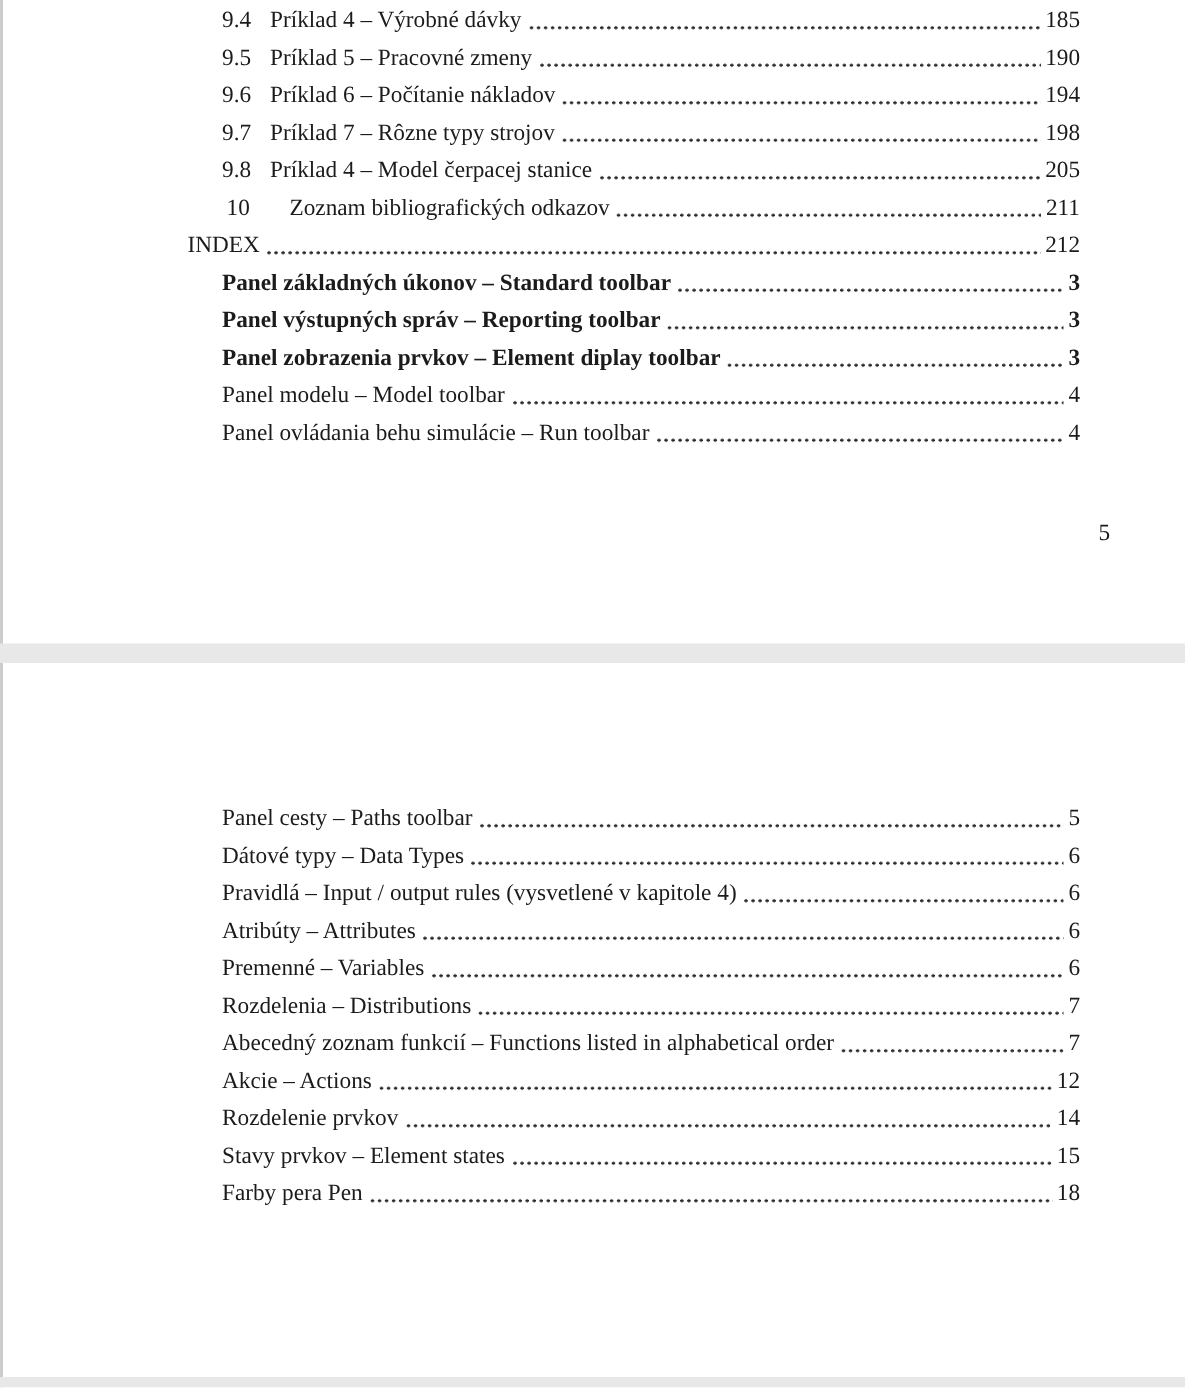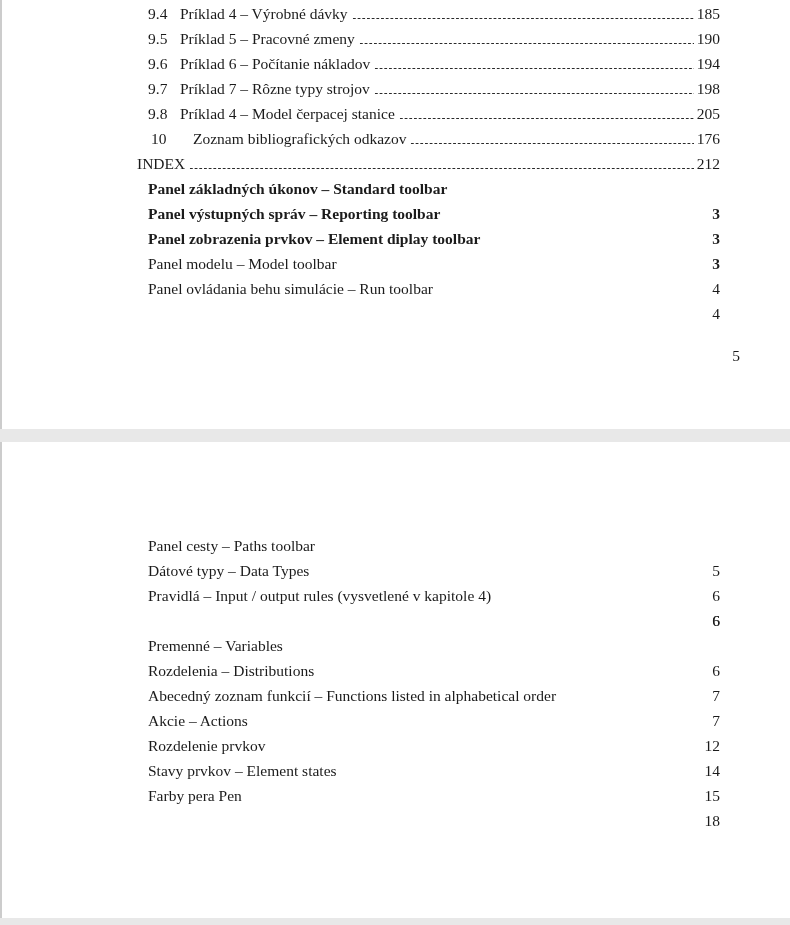--- a/index.html
+++ b/index.html
@@ -47,22 +47,22 @@
     margin-left:4px;
     background-image:radial-gradient(circle 1px, var(--dot) 97%, transparent);
     background-size:4.7px 5px;
     background-repeat:repeat-x;
     background-position:left bottom 5px;
   }
   .lv-sub{padding-left:23px;}
   .lv-sub .toc-num{width:32px;}
   .lv-chapter{padding-left:6px;margin-left:20px;}
   .lv-chapter .toc-num{width:42px;}
-  .lv-root{padding-left:0;margin-left:12px;}
-  .lv-panel{padding-left:23px;flex-direction:column;}
+  .lv-root{padding-left:0;}
+  .lv-panel{padding-left:23px;}
   .bold{font-weight:bold;}
   .folio{
     position:absolute;
     top:343px;
     right:50px;
     line-height:25px;
     font-size:15.5px;
   }
 </style>
 </head>
@@ -99,21 +99,21 @@
       <div class="toc-row lv-sub">
     <span class="toc-num">9.8</span>
     <span class="toc-label">Príklad 4 – Model čerpacej stanice</span>
     <span class="toc-leader"></span>
     <span class="toc-page">205</span>
   </div>
       <div class="toc-row lv-chapter">
     <span class="toc-num">10</span>
     <span class="toc-label">Zoznam bibliografických odkazov</span>
     <span class="toc-leader"></span>
-    <span class="toc-page">176</span>
+    <span class="toc-page">211</span>
   </div>
       <div class="toc-row lv-root">
 
     <span class="toc-label">INDEX</span>
     <span class="toc-leader"></span>
     <span class="toc-page">212</span>
   </div>
       <div class="toc-row lv-panel bold">
 
     <span class="toc-label">Panel základných úkonov – Standard toolbar</span>
@@ -165,20 +165,21 @@
     <span class="toc-page">6</span>
   </div>
       <div class="toc-row lv-panel">
 
     <span class="toc-label">Pravidlá – Input / output rules (vysvetlené v kapitole 4)</span>
     <span class="toc-leader"></span>
     <span class="toc-page">6</span>
   </div>
       <div class="toc-row lv-panel">
 
+    <span class="toc-label">Atribúty – Attributes</span>
     <span class="toc-leader"></span>
     <span class="toc-page">6</span>
   </div>
       <div class="toc-row lv-panel">
 
     <span class="toc-label">Premenné – Variables</span>
     <span class="toc-leader"></span>
     <span class="toc-page">6</span>
   </div>
       <div class="toc-row lv-panel">

